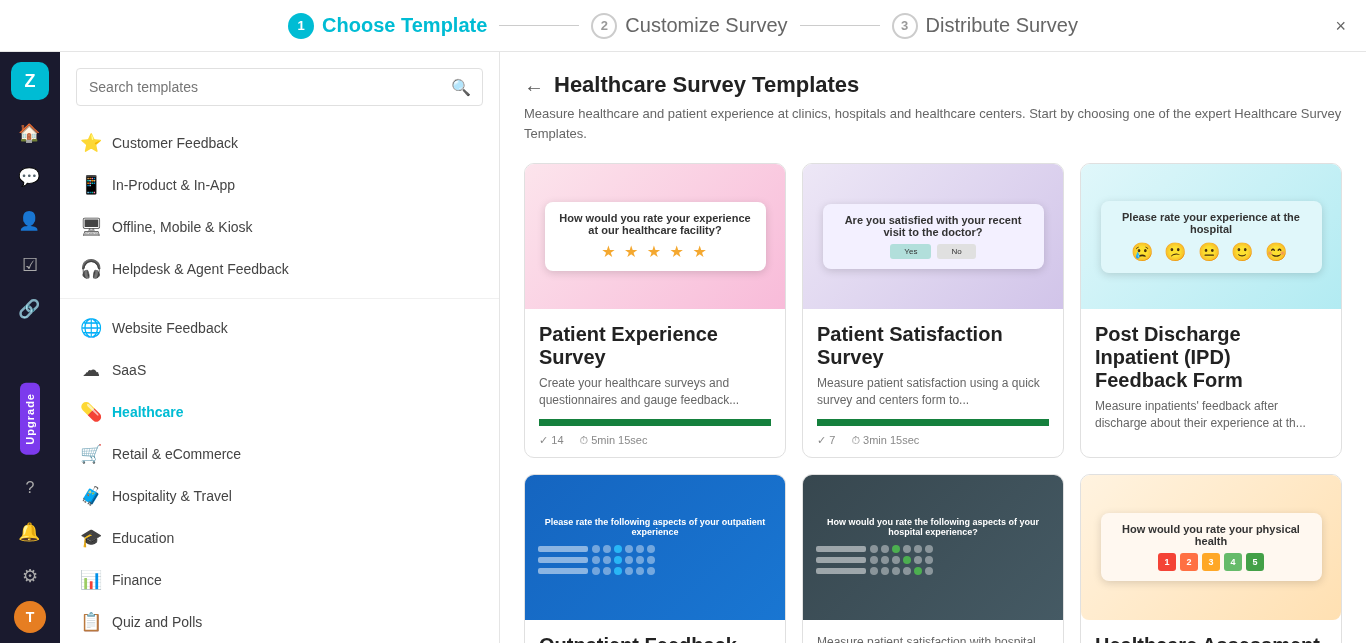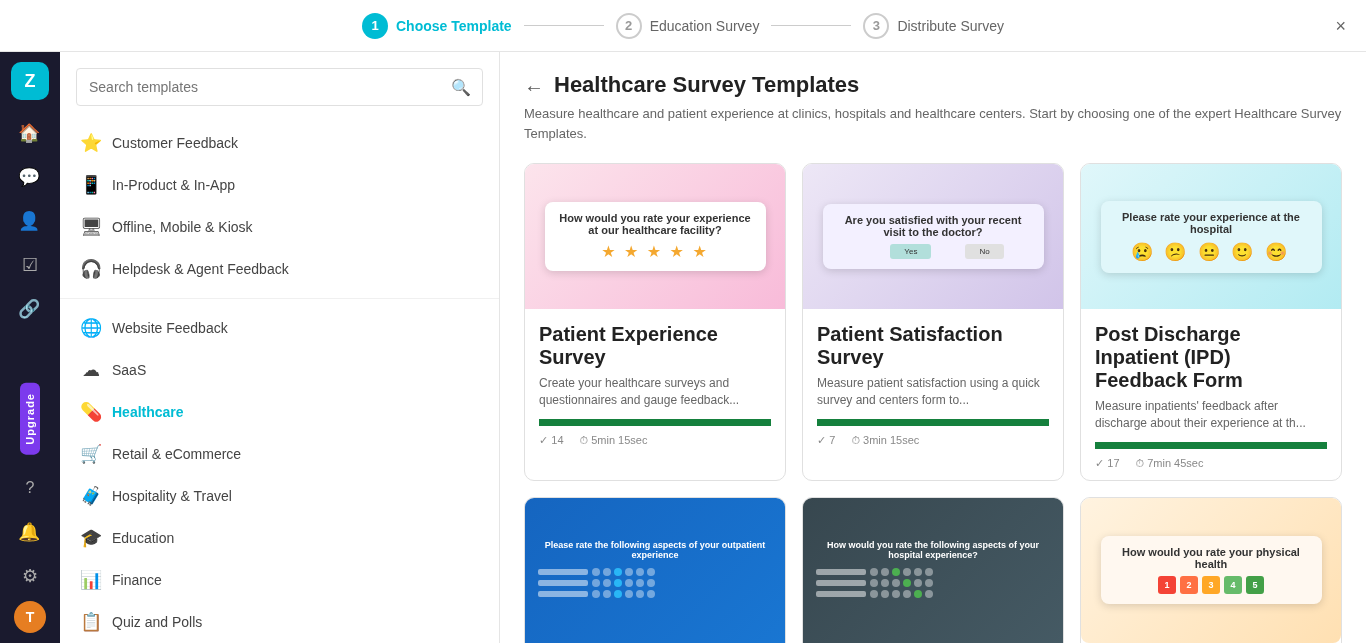--- a/index.html
+++ b/index.html
@@ -13,21 +13,21 @@
     }
     .stepper { display: flex; align-items: center; gap: 0; }
     .step { display: flex; align-items: center; gap: 8px; }
     .step-num {
       width: 26px; height: 26px; border-radius: 50%;
       display: flex; align-items: center; justify-content: center;
       font-size: 13px; font-weight: 600;
     }
     .step-num.active { background: #00bcd4; color: #fff; }
     .step-num.inactive { background: #fff; border: 2px solid #ccc; color: #999; }
-    .step-label { font-size: 14px; }
+    .step-label { font-size: 20px; }
     .step-label.active { color: #00bcd4; font-weight: 600; }
     .step-label.inactive { color: #666; }
     .step-line { width: 80px; height: 1px; background: #ccc; margin: 0 12px; }
     .close-btn {
       position: absolute; right: 20px; top: 50%; transform: translateY(-50%);
       background: none; border: none; cursor: pointer; font-size: 18px; color: #666;
     }
 
     
     .main-layout { display: flex; flex: 1; overflow: hidden; }
@@ -118,21 +118,21 @@
     .preview-box {
       background: #fff; border-radius: 8px; padding: 10px 14px;
       width: 85%; box-shadow: 0 2px 8px rgba(0,0,0,0.15);
       font-size: 10px; text-align: center;
     }
     .preview-box .q-text { font-size: 11px; font-weight: 600; color: #333; margin-bottom: 6px; }
     .stars { color: #f4a830; font-size: 16px; letter-spacing: 2px; }
     .preview-btn-row { display: flex; gap: 6px; justify-content: center; margin-top: 6px; }
     .prev-btn {
       padding: 3px 14px; border-radius: 3px; font-size: 8px;
-      background: #e0e0e0; color: #333; border: none; margin-left: 28px;
+      background: #e0e0e0; color: #333; border: none;
     }
     .prev-btn.yes { background: #b2dfdb; }
     .prev-btn.no { background: #e0e0e0; }
     .emoji-row { font-size: 18px; letter-spacing: 3px; margin-top: 6px; }
     .matrix-preview { width: 90%; }
     .matrix-row { display: flex; align-items: center; gap: 4px; margin-bottom: 3px; }
     .matrix-label { width: 50px; height: 6px; background: rgba(255,255,255,0.5); border-radius: 2px; }
     .matrix-dots { display: flex; gap: 3px; }
     .matrix-dot { width: 8px; height: 8px; border-radius: 50%; background: rgba(255,255,255,0.4); }
     .matrix-dot.filled { background: #29b6f6; }
@@ -160,21 +160,21 @@
   <div class="stepper">
 
     <div class="step">
       <div class="step-num active">1</div>
       <span class="step-label active">Choose Template</span>
     </div>
     <div class="step-line"></div>
 
     <div class="step">
       <div class="step-num inactive">2</div>
-      <span class="step-label inactive">Education Survey</span>
+      <span class="step-label inactive">Customize Survey</span>
     </div>
     <div class="step-line"></div>
 
     <div class="step">
       <div class="step-num inactive">3</div>
       <span class="step-label inactive">Distribute Survey</span>
     </div>
   </div>
   <button class="close-btn">×</button>
 </div>
@@ -306,24 +306,20 @@
     <div class="card-preview cyan">
       <div class="preview-box" style="background:#e0f7fa;">
       <div class="q-text">Please rate your experience at the hospital</div>
       <div class="emoji-row">😢 😕 😐 🙂 😊</div>
     </div>
     </div>
     <div class="card-body">
       <div class="card-name">Post Discharge Inpatient (IPD) Feedback Form</div>
       <div class="card-desc">Measure inpatients' feedback after discharge about their experience at th...</div>
 
-    <div class="card-meta">
-      <span>✓ 17</span>
-      <span>⏱ 7min 45sec</span>
-    </div>
     </div>
   </div>
         <div class="template-card">
     <div class="card-preview blue">
       <div class="matrix-preview">
       <div style="font-size:9px;color:#fff;font-weight:600;text-align:center;margin-bottom:8px;">Please rate the following aspects of your outpatient experience</div>
       <div class="matrix-row">
         <div class="matrix-label"></div>
         <div class="matrix-dots">
                   <div class="matrix-dot"></div>

